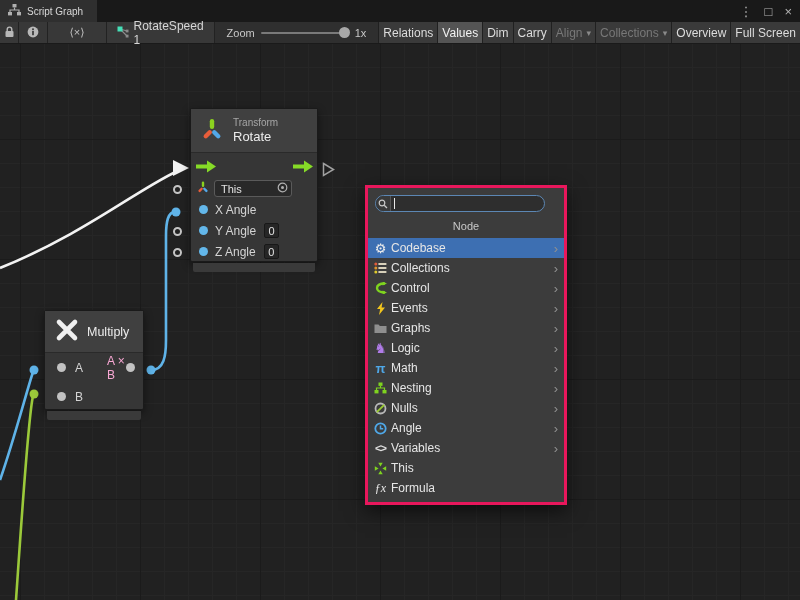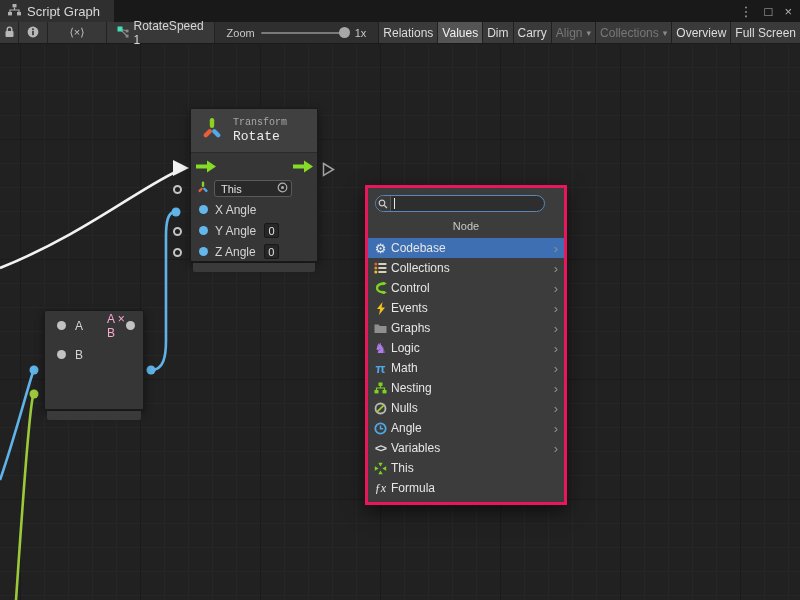--- a/index.html
+++ b/index.html
@@ -4,21 +4,21 @@
 <style>
   * { margin:0; padding:0; box-sizing:border-box; }
   html,body { width:800px; height:600px; overflow:hidden; background:#191919;
     font-family:"Liberation Sans", sans-serif; -webkit-font-smoothing:antialiased; }
   .screen { position:relative; width:800px; height:600px; overflow:hidden; }
 
   
   .tabbar { position:absolute; left:0; top:0; width:800px; height:22px; background:#191919;
     display:flex; align-items:stretch; }
   .tab { display:flex; align-items:center; gap:6px; background:#2f2f2f; padding:0 14px 0 8px;
-    color:#d8d8d8; font-size:13px; }
+    color:#d8d8d8; font-size:10px; }
   .win-controls { margin-left:auto; display:flex; align-items:center; gap:8px; padding-right:6px;
     color:#b4b4b4; }
   .win-btn { font-size:13px; line-height:1; cursor:default; padding:0 2px; }
 
   
   .toolbar { position:absolute; left:0; top:22px; width:800px; height:22px; background:#2f2f2f;
     border-bottom:1px solid #1a1a1a; display:flex; align-items:stretch; color:#c8c8c8; font-size:11px; }
   .tseg { display:flex; align-items:center; justify-content:center; background:#383838;
     border-right:1px solid #222; padding:0 8px; }
   .tseg.icon-only { width:26px; padding:0; }
@@ -44,21 +44,21 @@
       linear-gradient(#262626 1px, transparent 1px),
       linear-gradient(90deg, #262626 1px, transparent 1px);
     background-size:120px 120px, 120px 120px, 24px 24px, 24px 24px;
     background-position:20px 95px, 20px 95px, 20px 95px, 20px 95px; }
   .wires { position:absolute; inset:0; pointer-events:none; }
 
   
   .node { position:absolute; background:#363636; border:1px solid #1a1a1a; border-radius:2px;
     box-shadow:0 3px 8px rgba(0,0,0,.45); color:#d4d4d4; font-size:12px; }
   .node-header { background:#404040; display:flex; align-items:center; padding:6px 8px;
-    border-bottom:1px solid #2a2a2a;font-family:Liberation Mono, monospace; }
+    border-bottom:1px solid #2a2a2a; }
   .node-footer { position:absolute; background:#3a3a3a; border-radius:0 0 2px 2px; }
 
   .transform-node { left:190px; top:64px; width:128px; height:154px; }
   .transform-node .node-header { height:44px; gap:8px; }
   .hdr-text .cat { font-size:10px; color:#a6a6a6; line-height:12px; }
   .hdr-text .ttl { font-size:13px; color:#ececec; line-height:15px; }
   .t-body { padding-top:4px; }
   .p-row { height:21px; display:flex; align-items:center; position:relative; }
   .dot { width:9px; height:9px; border-radius:50%; flex:0 0 auto; }
   .dot.blue { background:#63b7ea; margin:0 7px 0 8px; }
@@ -299,20 +299,28 @@
     <span class="edge-marker hollow-port" style="left:173px; top:141px;"></span>
     <span class="edge-marker hollow-port" style="left:173px; top:183px;"></span>
     <span class="edge-marker hollow-port" style="left:173px; top:204px;"></span>
     <span class="edge-marker" style="left:322px; top:118px;">
       <svg width="13" height="15" viewBox="0 0 13 15">
           <polygon points="1.5,1.5 11.5,7.5 1.5,13.5" fill="none" stroke="#a0a0a0" stroke-width="1.5"></polygon>
         </svg>
     </span>
 
     <div class="node multiply-node">
+      <div class="node-header">
+        <span>
+          <svg width="24" height="24" viewBox="0 0 24 24">
+              <path d="M4,4 L20,20 M20,4 L4,20" stroke="#f0f0f0" stroke-width="4.6" stroke-linecap="round"></path>
+            </svg>
+        </span>
+        <span class="ttl">Multiply</span>
+      </div>
       <div>
         <div class="m-row">
           <span class="dot gray"></span>
           <span>A</span>
           <span class="out-label">A × B</span>
           <span class="dot gray out"></span>
         </div>
         <div class="m-row">
           <span class="dot gray"></span>
           <span>B</span>

